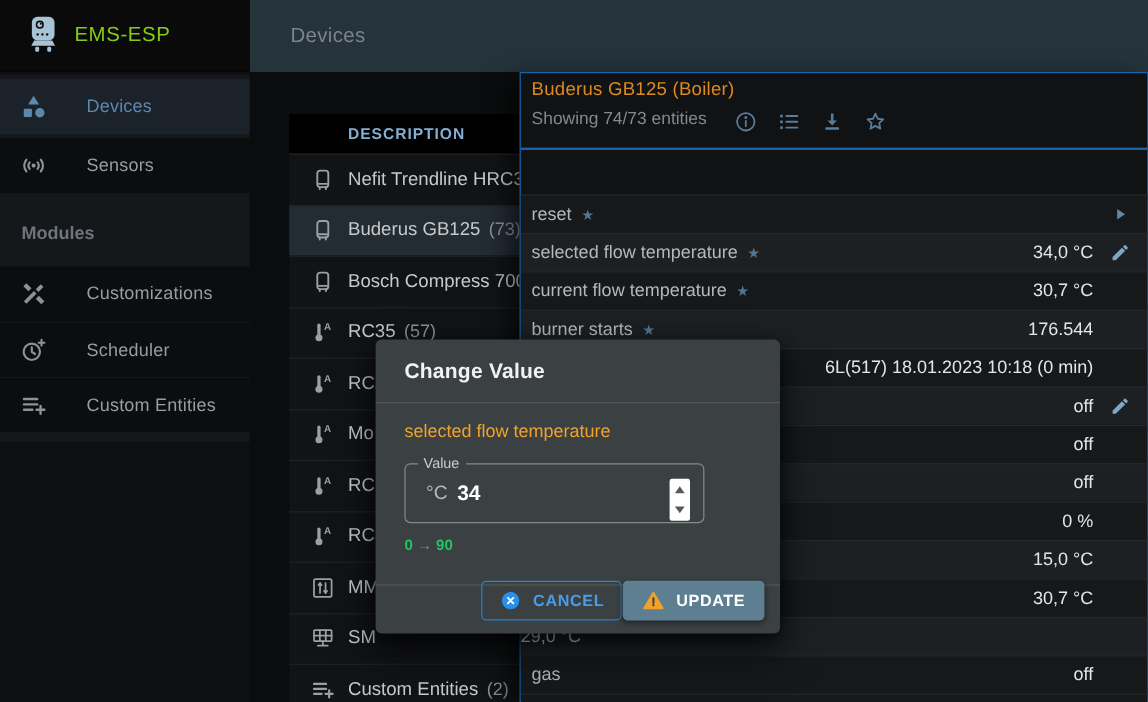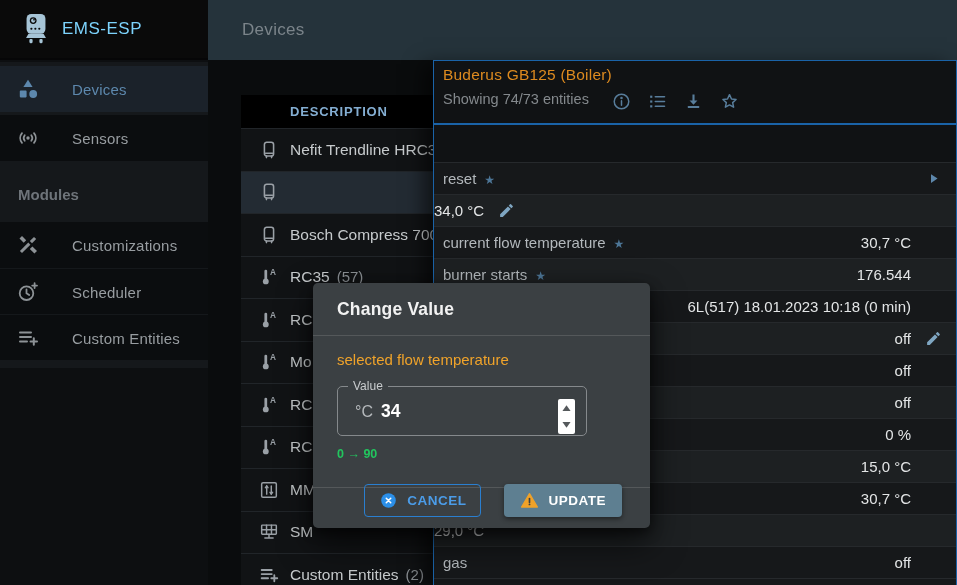--- a/index.html
+++ b/index.html
@@ -5,21 +5,21 @@
   * { margin:0; padding:0; box-sizing:border-box; }
   html,body { width:957px; height:585px; background:#000; overflow:hidden;
               font-family:"Liberation Sans","DejaVu Sans",sans-serif; }
   #app { position:relative; width:957px; height:585px; background:#0a0c0d; overflow:hidden; }
 
   
   #sidebar { position:absolute; left:0; top:0; width:208px; height:585px; background:#0d0f11; z-index:2; }
   #appHeader { position:absolute; left:0; top:0; width:208px; height:60px; background:#0a0a0a; border-bottom:2px solid #060607; }
   #appHeader .logo { position:absolute; left:20px; top:13px; width:32px; height:34px; }
   #appHeader .logo svg { width:100%; height:100%; }
-  #appTitle { position:absolute; left:62px; top:0; line-height:58px; font-size:17px; letter-spacing:.5px; color:#7dd3fc; font-weight:500; }
+  #appTitle { position:absolute; left:62px; top:0; line-height:58px; font-size:17px; letter-spacing:.5px; color:#84cc16; font-weight:500; }
   #nav { position:absolute; left:0; top:62px; width:208px; height:306px; background:#15181b; }
   .navItem { position:absolute; left:0; width:208px; background:#0b0d0f; cursor:pointer; }
   .navItem.selected { background:#1b222a; }
   .navItem .nicon { position:absolute; left:16px; top:50%; transform:translateY(-50%); width:24px; height:24px; color:#8d9296; }
   .navItem.selected .nicon { color:#5d88ad; }
   .navItem .nicon svg { width:100%; height:100%; }
   .navItem .nlabel { position:absolute; left:72px; top:50%; transform:translateY(-50%); font-size:15px; color:#989da1; letter-spacing:.2px; }
   .navItem.selected .nlabel { color:#5d88ad; }
   #sectionLabel { position:absolute; left:18px; top:124px; font-size:15px; font-weight:bold; color:#6e747a; }
 
@@ -78,21 +78,21 @@
   #valueField legend { margin-left:10px; padding:0 5px; font-size:12px; color:#c9ccce; }
   #fieldRow { position:absolute; left:17px; top:8px; display:flex; align-items:center; }
   #valueUnit { font-size:16px; color:#b5b9bc; }
   #valueInput { width:110px; margin-left:8px; background:transparent; border:none; outline:none;
       font-size:17.5px; font-weight:bold; color:#fff; font-family:"Liberation Sans","DejaVu Sans",sans-serif; }
   #spinner { position:absolute; right:11px; top:6px; width:17px; height:35px; background:#fff; border-radius:2px;
       display:flex; flex-direction:column; justify-content:space-between; padding:4px 2px; cursor:pointer; }
   #spinner svg { width:13px; height:11px; }
   #valueRange { position:absolute; left:24px; top:164px; font-size:12.5px; font-weight:bold; color:#22c55e; }
   #dialogFooter { position:absolute; left:0; right:0; top:204px; bottom:0; border-top:1px solid #54585a; }
-  #dialogButtons { position:absolute; right:28px; bottom:11px; display:flex; gap:23px; }
+  #dialogButtons { position:absolute; right:13px; bottom:11px; display:flex; gap:1px; }
   .btn { height:33px; display:flex; align-items:center; border-radius:4px; font-size:13.5px; font-weight:bold;
       letter-spacing:.5px; cursor:pointer; }
   #cancelBtn { padding:0 14px; border:1px solid #2a7fd0; color:#4b9ce8; background:transparent; }
   #updateBtn { padding:0 16px; background:#5e7f91; color:#fff; box-shadow:0 2px 5px rgba(0,0,0,.45); }
   .btn .bicon { width:19px; height:19px; margin-right:9px; }
   .btn .bicon svg { width:100%; height:100%; }
 </style>
 </head>
 <body>
 
@@ -177,20 +177,21 @@
               <path d="M9.2 18.5v1.8M14.8 18.5v1.8" stroke-linecap="round"></path>
             </svg></span>
           <span class="dname">Nefit Trendline HRC30</span>
         </div>
         <div class="drow selected">
           <span class="dicon"><svg viewBox="0 0 24 24" fill="none" stroke="currentColor" stroke-width="1.7">
               <rect x="7" y="3.5" width="10" height="15" rx="2.5"></rect>
               <path d="M8.2 15.5h7.6" stroke-linecap="round"></path>
               <path d="M9.2 18.5v1.8M14.8 18.5v1.8" stroke-linecap="round"></path>
             </svg></span>
+          <span class="dname">Buderus GB125<span class="dcount">(73)</span></span>
         </div>
         <div class="drow">
           <span class="dicon"><svg viewBox="0 0 24 24" fill="none" stroke="currentColor" stroke-width="1.7">
               <rect x="7" y="3.5" width="10" height="15" rx="2.5"></rect>
               <path d="M8.2 15.5h7.6" stroke-linecap="round"></path>
               <path d="M9.2 18.5v1.8M14.8 18.5v1.8" stroke-linecap="round"></path>
             </svg></span>
           <span class="dname">Bosch Compress 700</span>
         </div>
         <div class="drow">
@@ -288,20 +289,21 @@
         <div class="erow">
           <span class="elbl">reset<span class="efav">★</span></span>
           <span class="eval"></span>
           <span class="eact">
             <span class="aicon play"><svg viewBox="0 0 24 24" fill="currentColor">
                 <path d="M8 5v14l10.5-7z"></path>
               </svg></span>
           </span>
         </div>
         <div class="erow">
+          <span class="elbl">selected flow temperature<span class="efav">★</span></span>
           <span class="eval">34,0 °C</span>
           <span class="eact">
             <span class="aicon edit"><svg viewBox="0 0 24 24" fill="currentColor">
                 <path d="M3 17.25V21h3.75L17.81 9.94l-3.75-3.75L3 17.25zM20.71 7.04a1 1 0 0 0 0-1.41l-2.34-2.34a1 1 0 0 0-1.41 0l-1.83 1.83 3.75 3.75 1.83-1.83z"></path>
               </svg></span>
           </span>
         </div>
         <div class="erow">
           <span class="elbl">current flow temperature<span class="efav">★</span></span>
           <span class="eval">30,7 °C</span>

